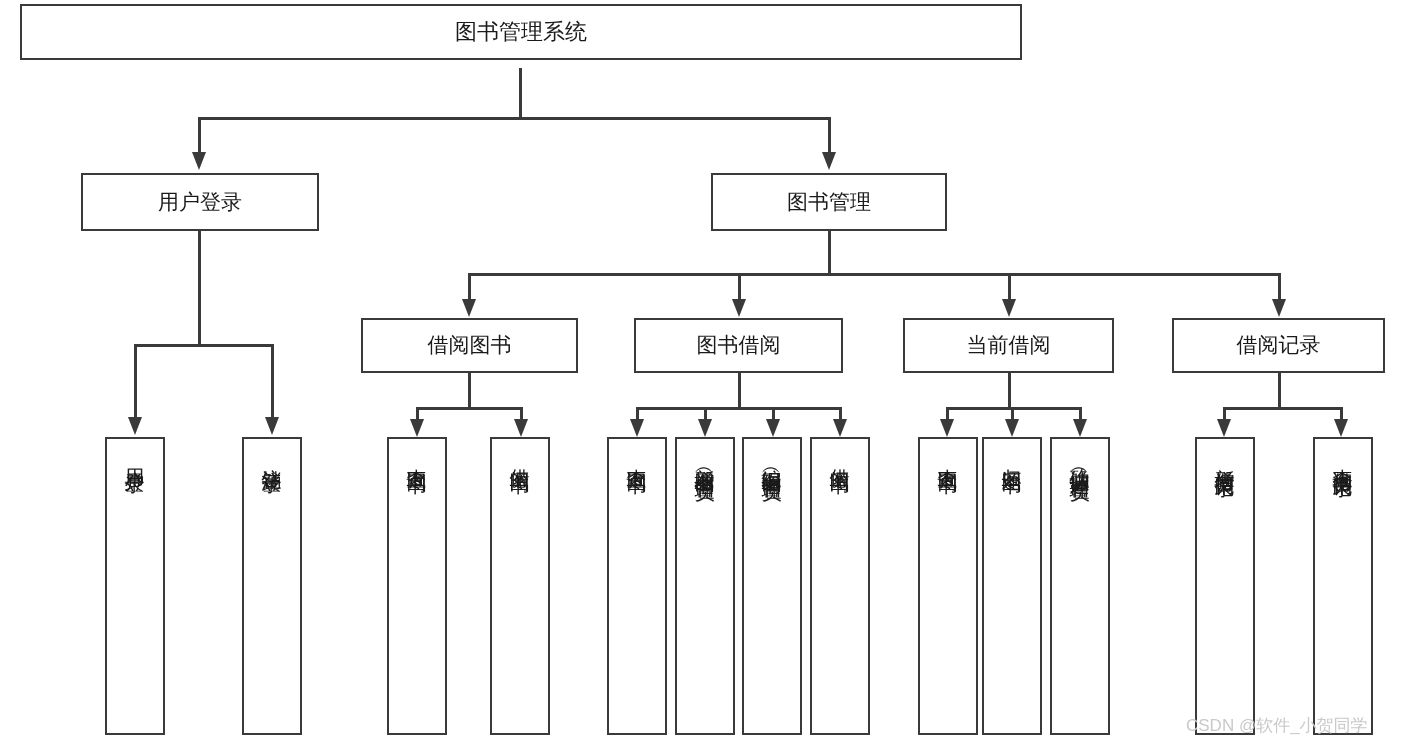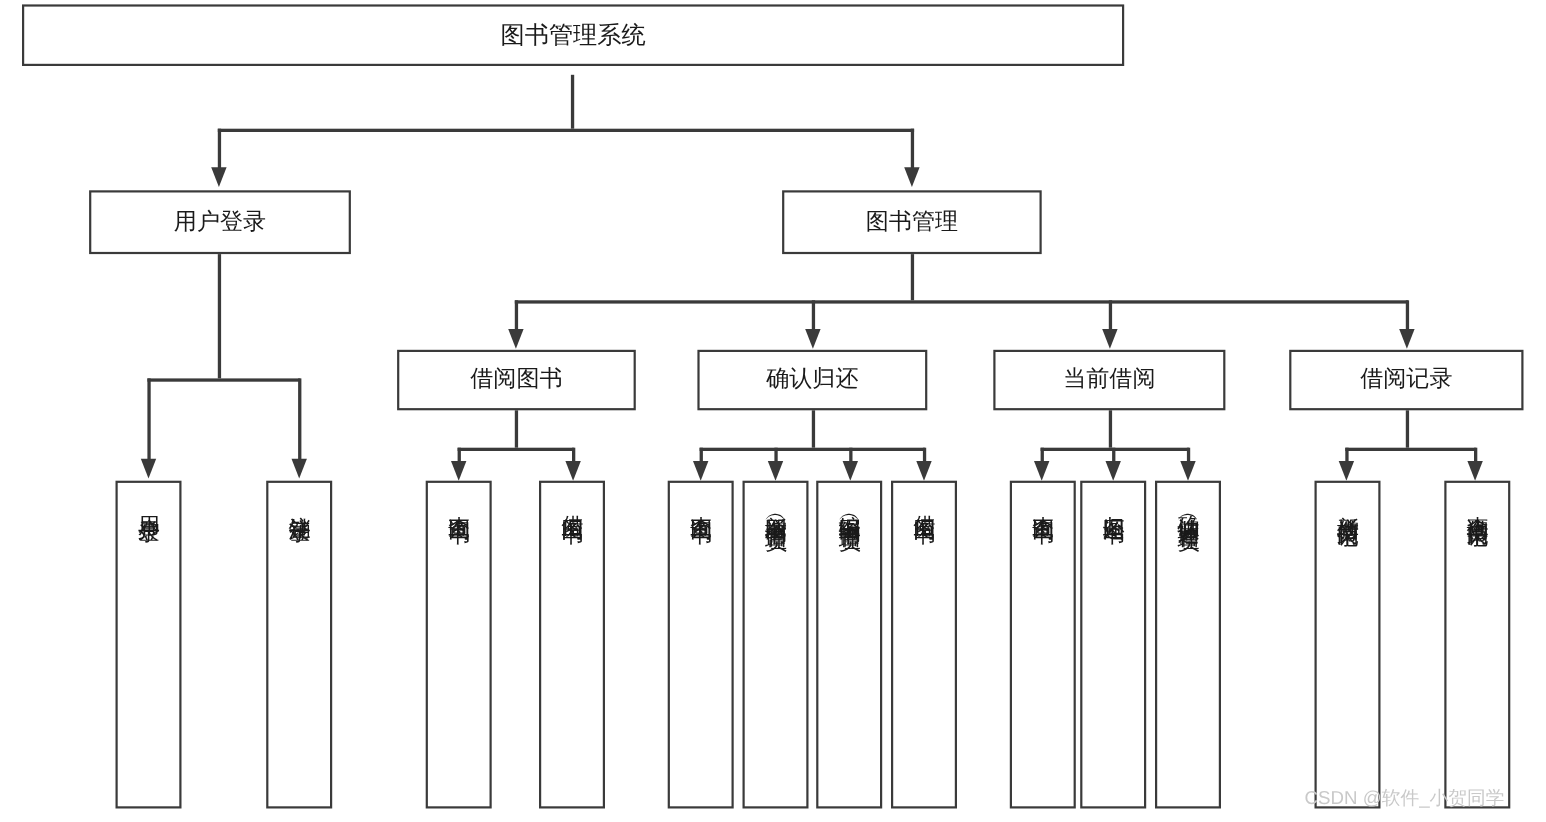--- a/index.html
+++ b/index.html
@@ -119,21 +119,21 @@
   <div class="arrow" style="left:732px; top:299px;"></div>
   <div class="conn vline" style="left:1008px; top:273px; height:28px;"></div>
   <div class="arrow" style="left:1002px; top:299px;"></div>
   <div class="conn vline" style="left:1278px; top:273px; height:28px;"></div>
   <div class="arrow" style="left:1272px; top:299px;"></div>
 
   <div class="node horiz" style="left:361px; top:318px; width:217px; height:55px;">
     <span class="label">借阅图书</span>
   </div>
   <div class="node horiz" style="left:634px; top:318px; width:209px; height:55px;">
-    <span class="label">确认归还</span>
+    <span class="label">图书借阅</span>
   </div>
   <div class="node horiz" style="left:903px; top:318px; width:211px; height:55px;">
     <span class="label">当前借阅</span>
   </div>
   <div class="node horiz" style="left:1172px; top:318px; width:213px; height:55px;">
     <span class="label">借阅记录</span>
   </div>
 
   <div class="conn vline" style="left:468px; top:373px; height:34px;"></div>
   <div class="conn hline" style="left:416px; top:407px; width:106px;"></div>

